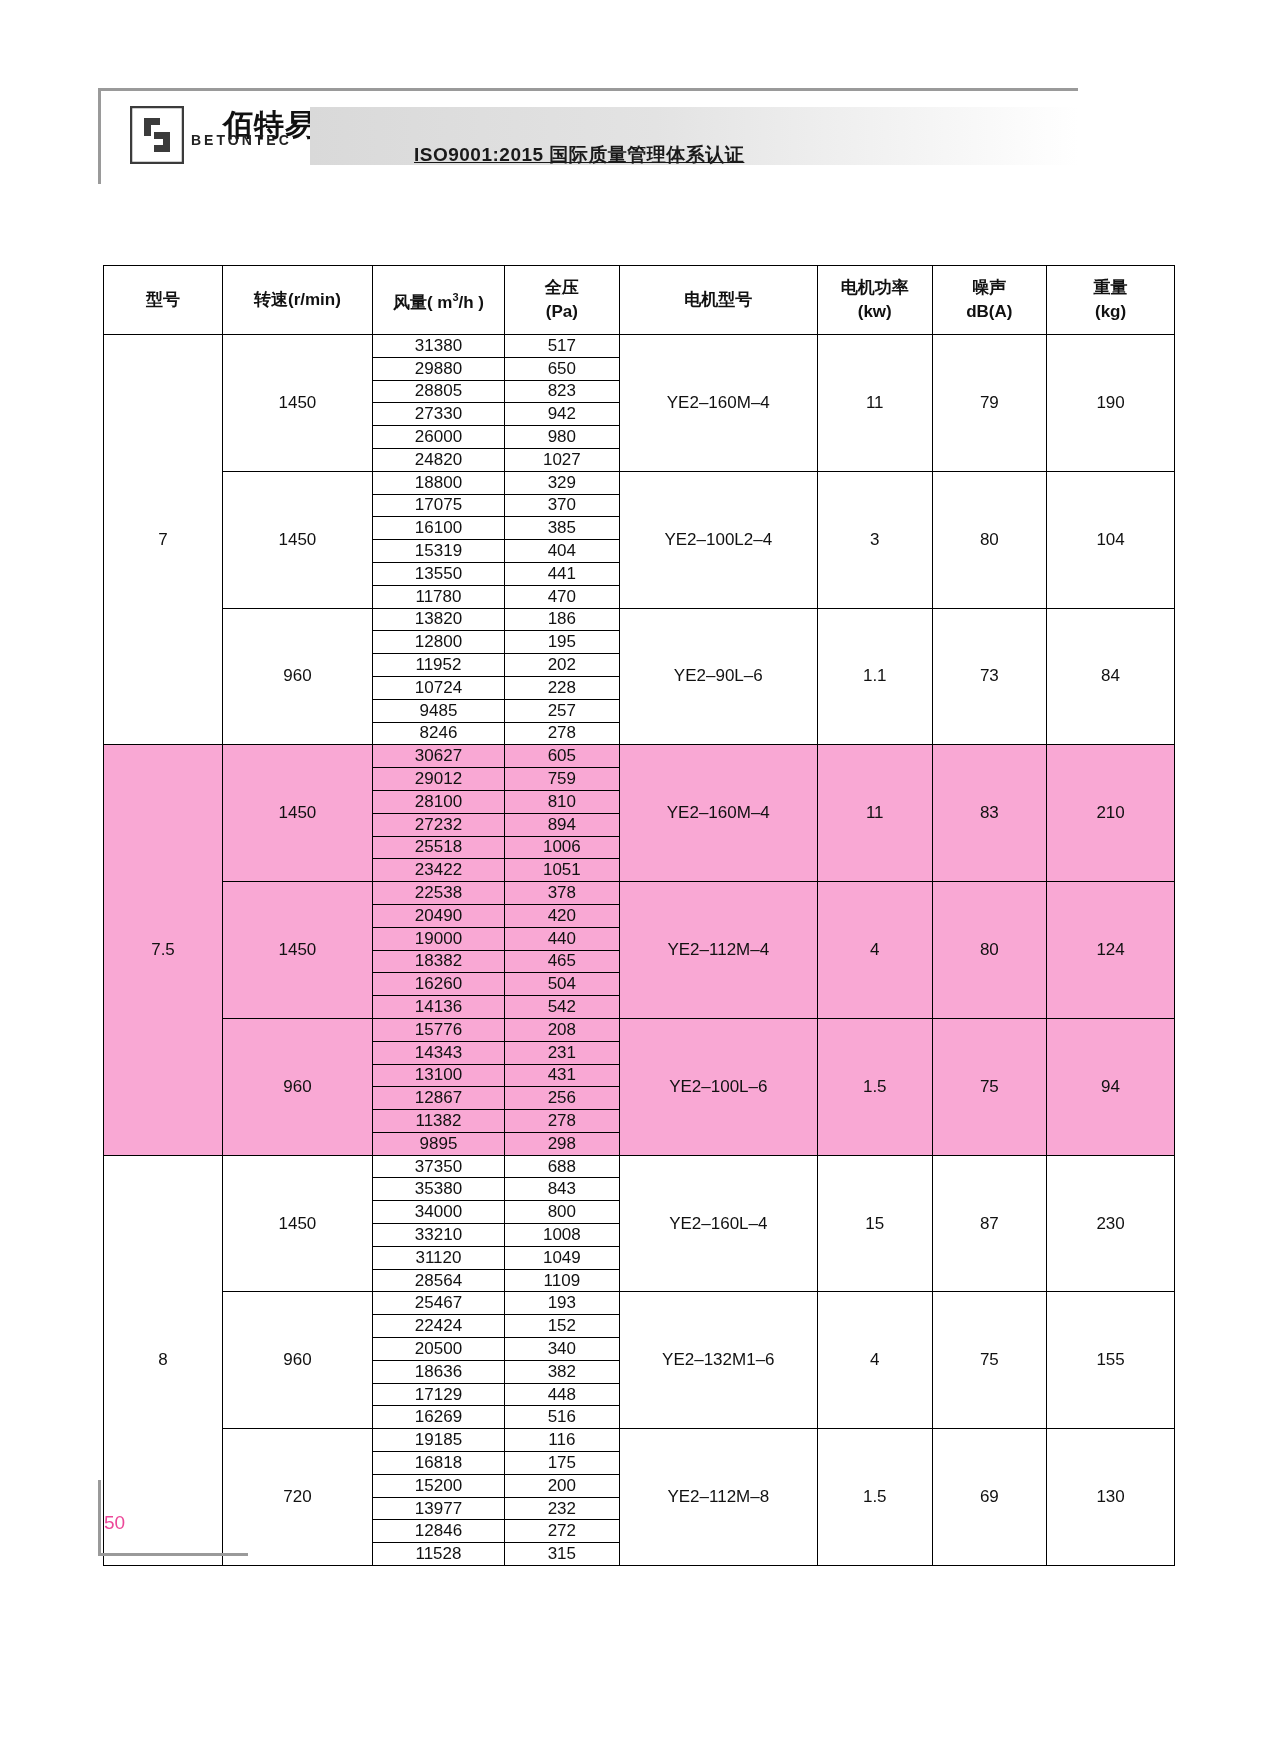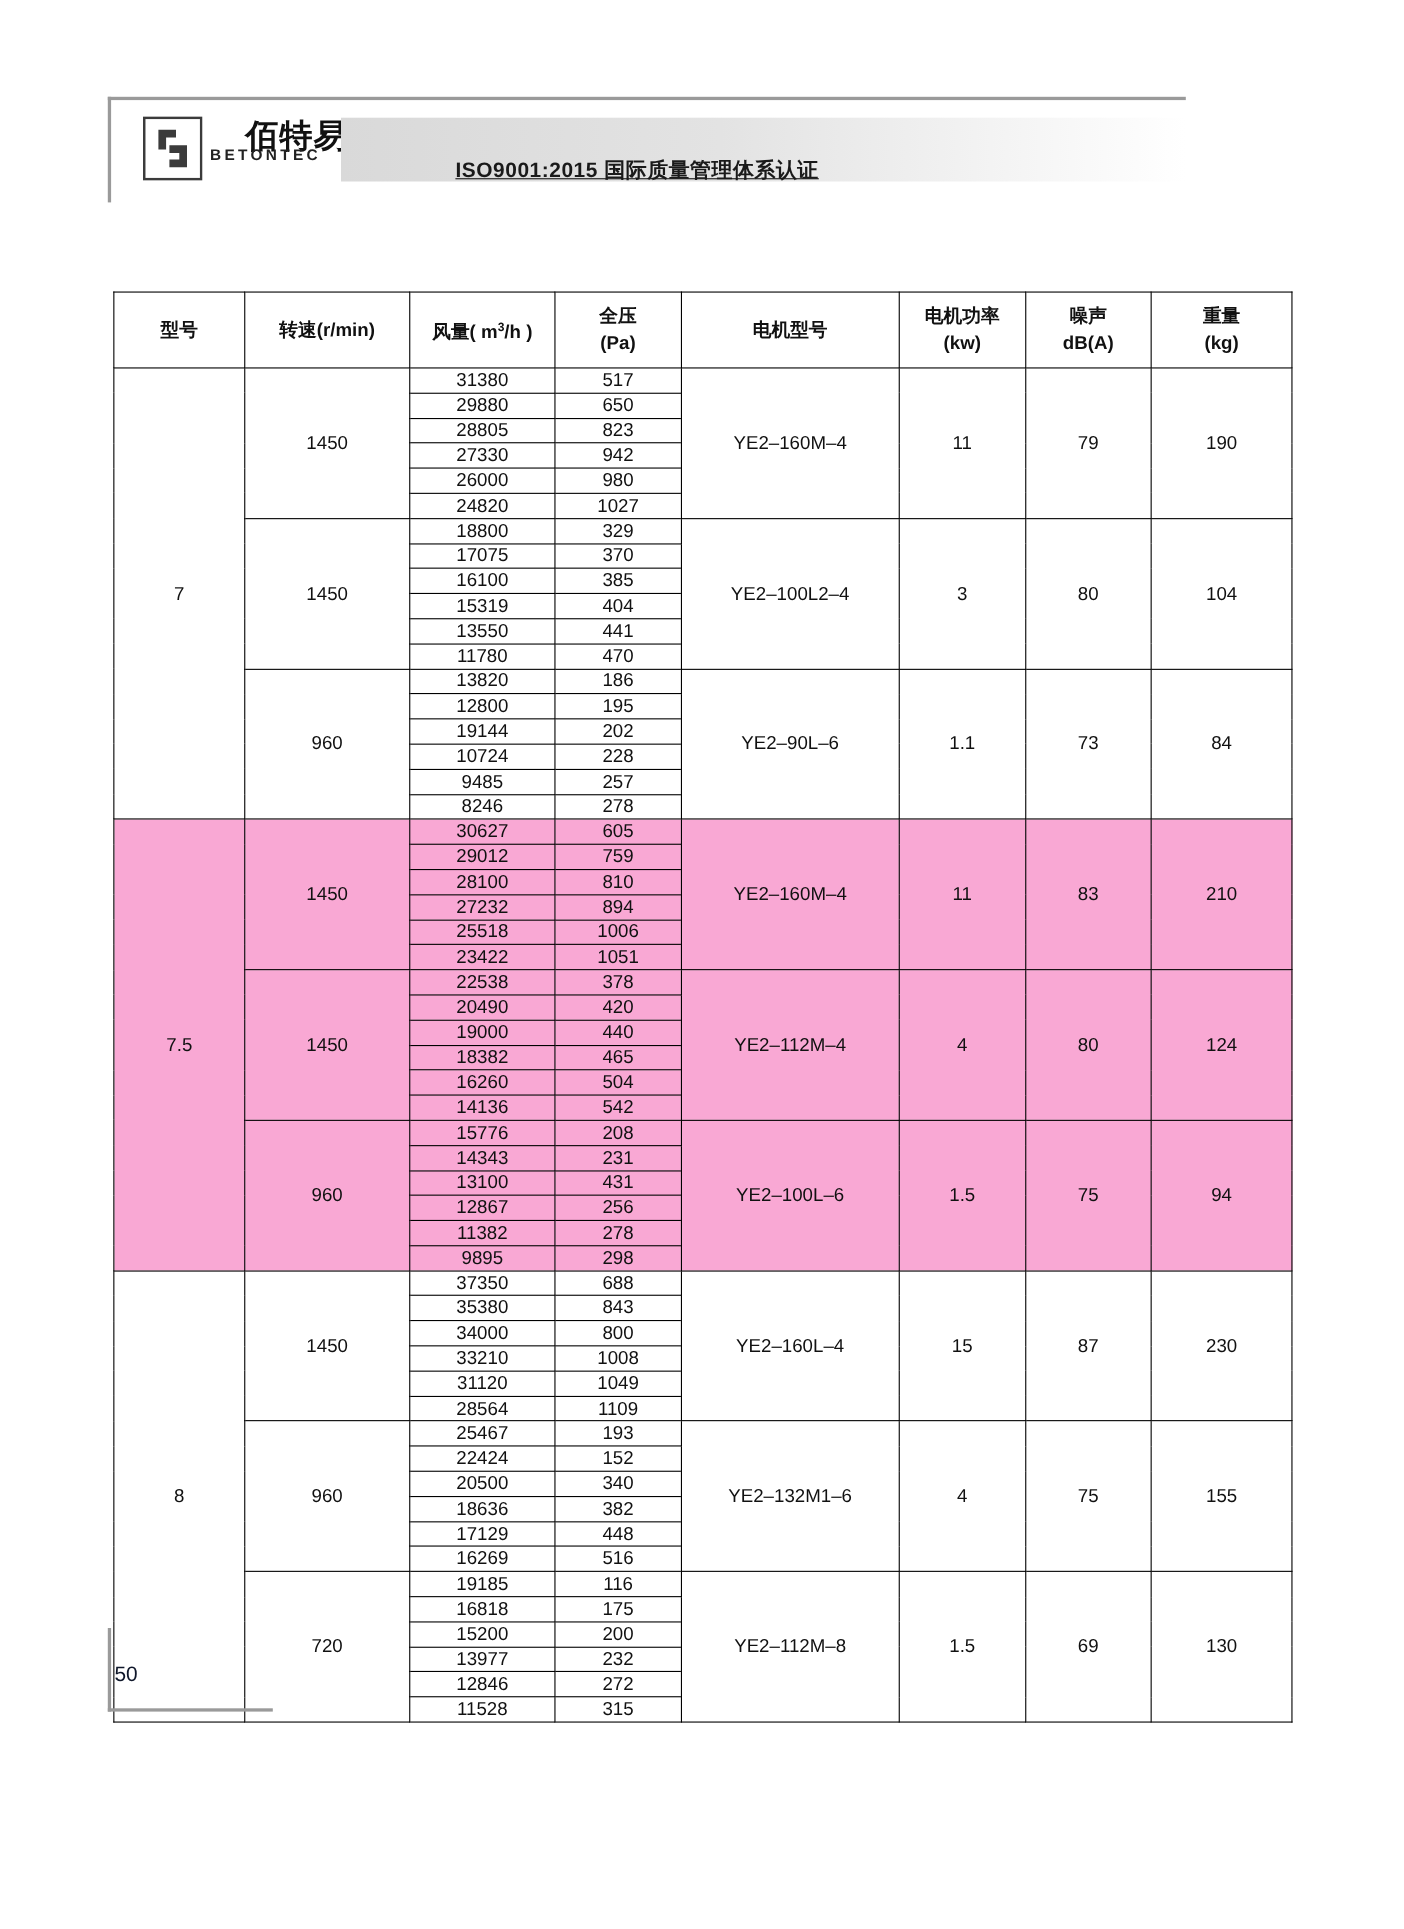--- a/index.html
+++ b/index.html
@@ -176,21 +176,21 @@
     top: 1553px;
     width: 150px;
     height: 3px;
     background: #9a9a9a;
   }
   .page-number {
     position: absolute;
     left: 104px;
     top: 1512px;
     font-size: 19px;
-    color: #0f172a;
+    color: #ec4899;
   }
 </style>
 </head>
 <body>
 
 <div class="page">
 
   <div class="header">
     <div class="header-rule-top"></div>
     <div class="header-rule-left"></div>
@@ -316,21 +316,21 @@
             <td rowspan="6">YE2–90L–6</td>
             <td rowspan="6">1.1</td>
             <td rowspan="6">73</td>
             <td rowspan="6">84</td>
           </tr>
           <tr>
             <td class="num">12800</td>
             <td class="num">195</td>
           </tr>
           <tr>
-            <td class="num">19144</td>
+            <td class="num">11952</td>
             <td class="num">202</td>
           </tr>
           <tr>
             <td class="num">10724</td>
             <td class="num">228</td>
           </tr>
           <tr>
             <td class="num">9485</td>
             <td class="num">257</td>
           </tr>

